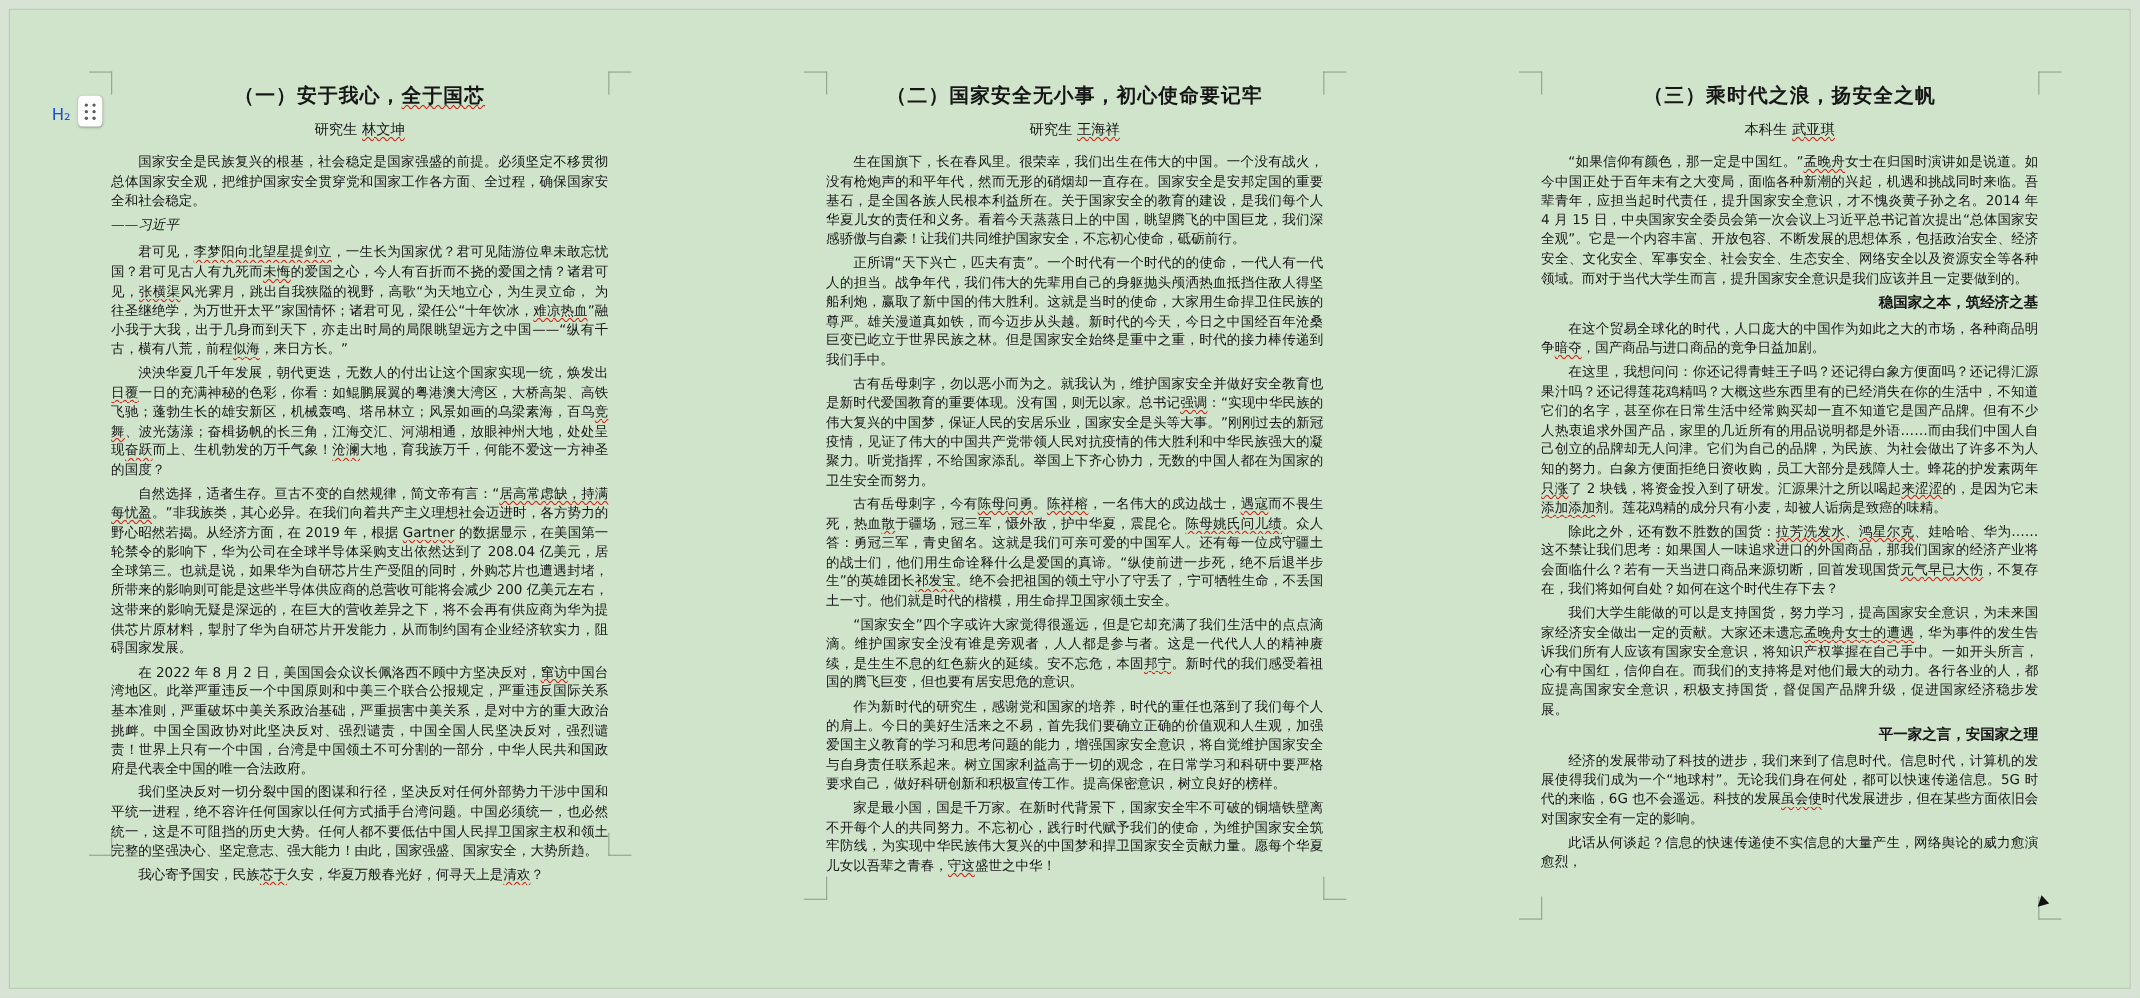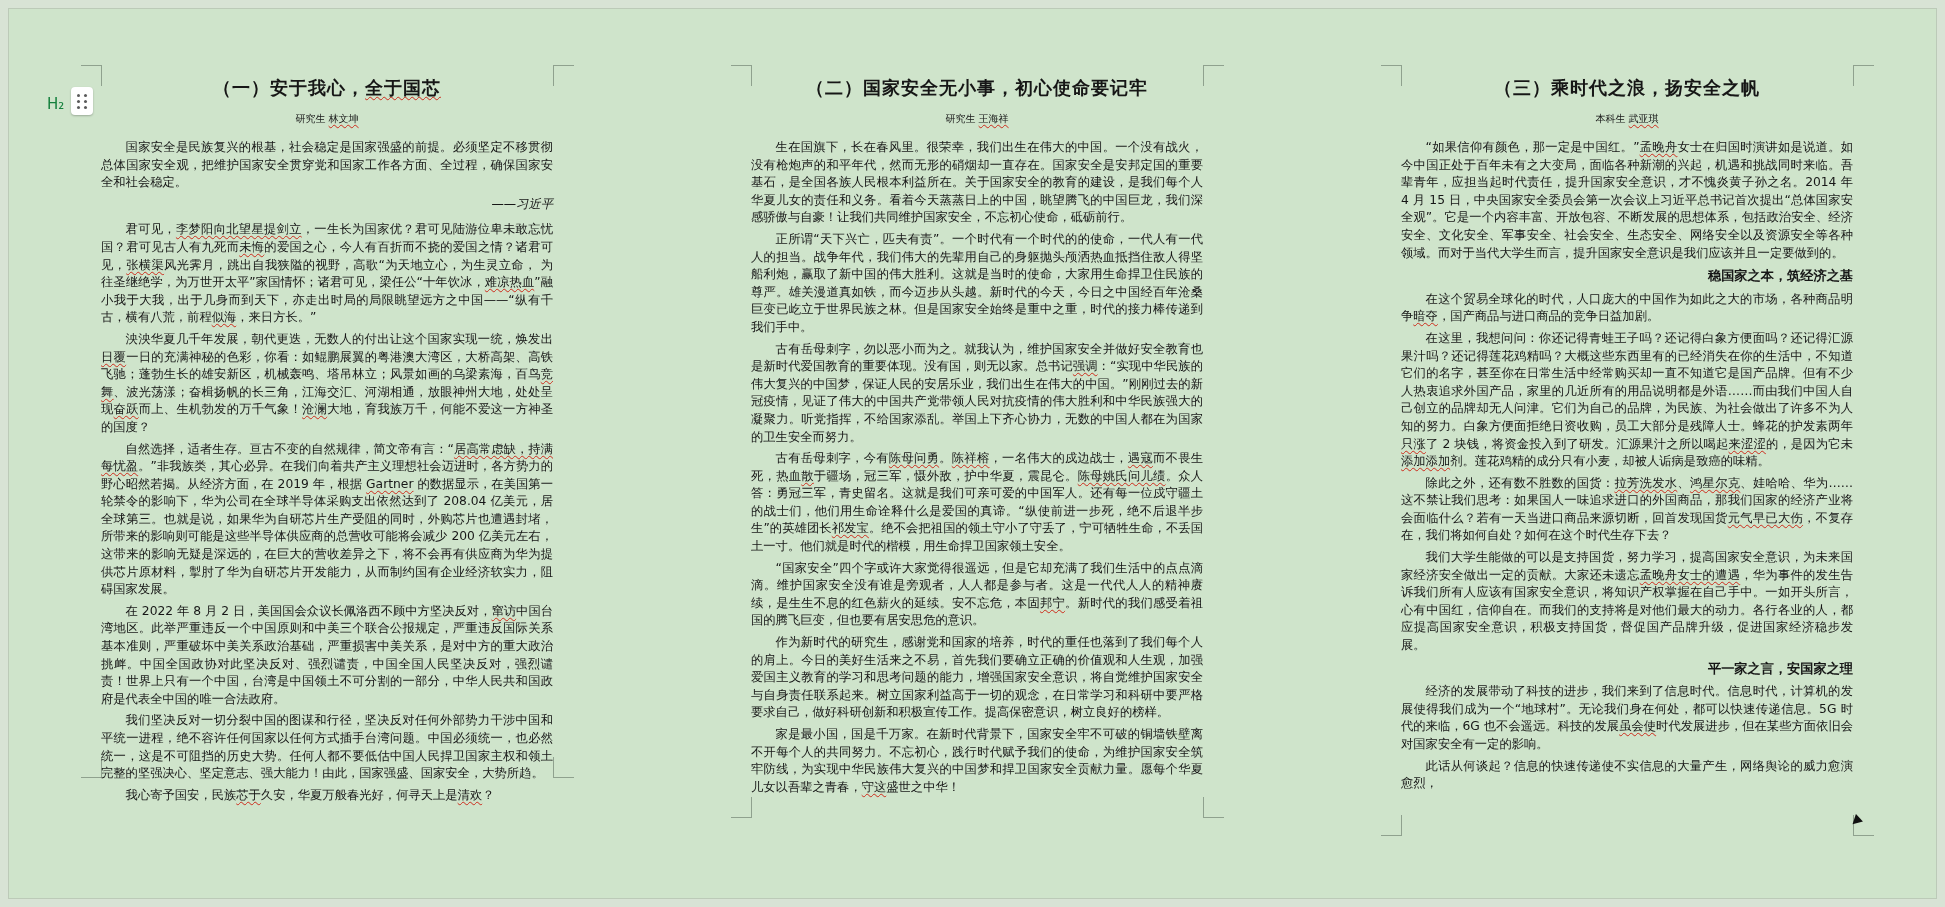--- a/index.html
+++ b/index.html
@@ -5,41 +5,41 @@
   html,body{margin:0;padding:0;width:1945px;height:907px;overflow:hidden;
     font-family:"DejaVu Sans","Liberation Sans",sans-serif;}
   body{background:#d8e3d5;}
   .canvas{position:absolute;left:8px;top:8px;right:8px;bottom:8px;
     background:#cfe4cb;border:1px solid #bccab8;}
   .page{position:absolute;top:0;height:100%;width:596px;}
   .page.p1{left:20px;} .page.p2{left:670px;} .page.p3{left:1320px;}
   .content{position:absolute;left:72px;top:64px;width:452px;color:#161616;}
   .title{font-family:"DejaVu Serif","Liberation Serif",serif;font-weight:bold;
     font-size:18px;line-height:30px;text-align:center;margin-bottom:6px;letter-spacing:1px;}
-  .author{font-size:10px;line-height:20px;text-align:center;margin-bottom:10px;}
+  .author{font-size:13px;line-height:20px;text-align:center;margin-bottom:10px;}
   .blk{font-size:12.3px;line-height:17.6px;text-align:justify;text-indent:2em;
     margin:0 0 4px 0;}
   .blk.epigraph{font-family:"DejaVu Serif","Liberation Serif",serif;}
-  .blk.signature{text-align:right;text-indent:0;font-style:italic;
+  .blk.signature{text-align:left;text-indent:0;font-style:italic;
     font-family:"DejaVu Serif","Liberation Serif",serif;margin-bottom:8px;}
   .blk.subheading{font-weight:bold;text-align:right;text-indent:0;
     font-size:13.2px;margin:5px 0 6px 0;}
   .sp{text-decoration-line:underline;text-decoration-style:wavy;
     text-decoration-color:#cc2b1c;text-decoration-thickness:1px;text-underline-offset:2px;}
   
   .mark{position:absolute;width:20px;height:20px;pointer-events:none;}
   .mark.tl{left:52px;top:56px;border-top:1px solid #8fa18e;border-right:1px solid #8fa18e;}
   .mark.tr{left:524px;top:56px;border-top:1px solid #8fa18e;border-left:1px solid #8fa18e;}
   .mark.bl{left:52px;border-bottom:1px solid #8fa18e;border-right:1px solid #8fa18e;}
   .mark.br{left:524px;border-bottom:1px solid #8fa18e;border-left:1px solid #8fa18e;}
   .p1 .mark.bl,.p1 .mark.br{top:748px;}
   .p2 .mark.bl,.p2 .mark.br{top:788px;}
   .p3 .mark.bl,.p3 .mark.br{top:806px;}
   
-  .h-badge{position:absolute;left:38px;top:86px;color:#15803d;font-size:15px;
+  .h-badge{position:absolute;left:38px;top:86px;color:#1d4ed8;font-size:15px;
     font-family:"DejaVu Sans",sans-serif;}
   .drag-handle{position:absolute;left:62px;top:78px;width:22px;height:28px;
     background:#fff;border-radius:4px;box-shadow:0 1px 2px rgba(0,0,0,.25);cursor:grab;}
   .drag-handle .dots{position:absolute;left:6px;top:7px;width:3px;height:3px;
     border-radius:50%;background:#5a5a5a;
     box-shadow:7px 0 0 #5a5a5a,0 6px 0 #5a5a5a,7px 6px 0 #5a5a5a,0 12px 0 #5a5a5a,7px 12px 0 #5a5a5a;}
   
   .mouse{position:absolute;left:1845px;top:806px;width:0;height:0;
     border-top:5px solid transparent;border-bottom:6px solid transparent;
     border-left:9px solid #111;transform:rotate(18deg);}
@@ -76,21 +76,21 @@
   <div class="page p2">
     <div class="mark tl"></div>
     <div class="mark tr"></div>
     <div class="mark bl"></div>
     <div class="mark br"></div>
     <div class="content">
         <div class="title"><span>（二）国家安全无小事，初心使命要记牢</span></div>
         <div class="author"><span>研究生 </span><span class="sp">王海祥</span></div>
         <div class="blk "><span>生在国旗下，长在春风里。很荣幸，我们出生在伟大的中国。一个没有战火，没有枪炮声的和平年代，然而无形的硝烟却一直存在。国家安全是安邦定国的重要基石，是全国各族人民根本利益所在。关于国家安全的教育的建设，是我们每个人华夏儿女的责任和义务。看着今天蒸蒸日上的中国，眺望腾飞的中国巨龙，我们深感骄傲与自豪！让我们共同维护国家安全，不忘初心使命，砥砺前行。</span></div>
         <div class="blk "><span>正所谓“天下兴亡，匹夫有责”。一个时代有一个时代的的使命，一代人有一代人的担当。战争年代，我们伟大的先辈用自己的身躯抛头颅洒热血抵挡住敌人得坚船利炮，赢取了新中国的伟大胜利。这就是当时的使命，大家用生命捍卫住民族的尊严。雄关漫道真如铁，而今迈步从头越。新时代的今天，今日之中国经百年沧桑巨变已屹立于世界民族之林。但是国家安全始终是重中之重，时代的接力棒传递到我们手中。</span></div>
-        <div class="blk "><span>古有岳母刺字，勿以恶小而为之。就我认为，维护国家安全并做好安全教育也是新时代爱国教育的重要体现。没有国，则无以家。总书记</span><span class="sp">强调</span><span>：“实现中华民族的伟大复兴的中国梦，保证人民的安居乐业，我们出生在伟大的中国。”刚刚过去的新冠疫情，见证了伟大的中国共产党带领人民对抗疫情的伟大胜利和中华民族强大的凝聚力。听党指挥，不给国家添乱。举国上下齐心协力，无数的中国人都在为国家的卫生安全而努力。</span></div>
+        <div class="blk "><span>古有岳母刺字，勿以恶小而为之。就我认为，维护国家安全并做好安全教育也是新时代爱国教育的重要体现。没有国，则无以家。总书记</span><span class="sp">强调</span><span>：“实现中华民族的伟大复兴的中国梦，保证人民的安居乐业，国家安全是头等大事。”刚刚过去的新冠疫情，见证了伟大的中国共产党带领人民对抗疫情的伟大胜利和中华民族强大的凝聚力。听党指挥，不给国家添乱。举国上下齐心协力，无数的中国人都在为国家的卫生安全而努力。</span></div>
         <div class="blk "><span>古有岳母刺字，今有</span><span class="sp">陈母问勇</span><span>。</span><span class="sp">陈祥榕</span><span>，一名伟大的戍边战士，</span><span class="sp">遇寇</span><span>而不畏生死，热血</span><span class="sp">散</span><span>于疆场，冠三军，慑外敌，护中华夏，震昆仑。</span><span class="sp">陈母姚氏问儿绩</span><span>。众人答：勇冠三军，青史留名。这就是我们可亲可爱的中国军人。还有每一位戍守疆土的战士们，他们用生命诠释什么是爱国的真谛。“纵使前进一步死，绝不后退半步生”的英雄团长</span><span class="sp">祁发宝</span><span>。绝不会把祖国的领土守小了守丢了，宁可牺牲生命，不丢国土一寸。他们就是时代的楷模，用生命捍卫国家领土安全。</span></div>
         <div class="blk "><span>“国家安全”四个字或许大家觉得很遥远，但是它却充满了我们生活中的点点滴滴。维护国家安全没有谁是旁观者，人人都是参与者。这是一代代人人的精神赓续，是生生不息的红色薪火的延续。安不忘危，本固</span><span class="sp">邦宁</span><span>。新时代的我们感受着祖国的腾飞巨变，但也要有居安思危的意识。</span></div>
         <div class="blk "><span>作为新时代的研究生，感谢党和国家的培养，时代的重任也落到了我们每个人的肩上。今日的美好生活来之不易，首先我们要确立正确的价值观和人生观，加强爱国主义教育的学习和思考问题的能力，增强国家安全意识，将自觉维护国家安全与自身责任联系起来。树立国家利益高于一切的观念，在日常学习和科研中要严格要求自己，做好科研创新和积极宣传工作。提高保密意识，树立良好的榜样。</span></div>
         <div class="blk "><span>家是最小国，国是千万家。在新时代背景下，国家安全牢不可破的铜墙铁壁离不开每个人的共同努力。不忘初心，践行时代赋予我们的使命，为维护国家安全筑牢防线，为实现中华民族伟大复兴的中国梦和捍卫国家安全贡献力量。愿每个华夏儿女以吾辈之青春，</span><span class="sp">守这</span><span>盛世之中华！</span></div>
       </div>
   </div>
 
   <div class="page p3">
     <div class="mark tl"></div>
     <div class="mark tr"></div>

